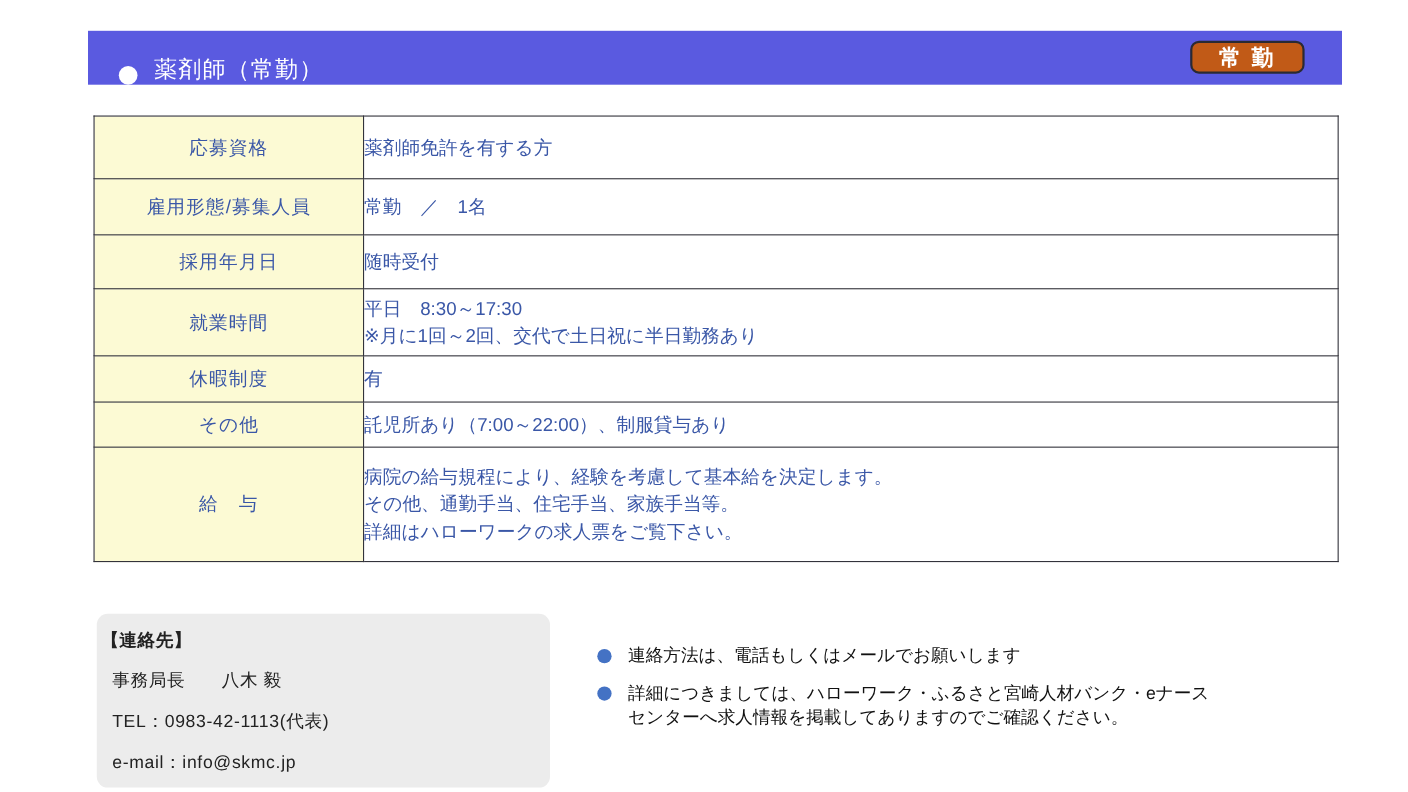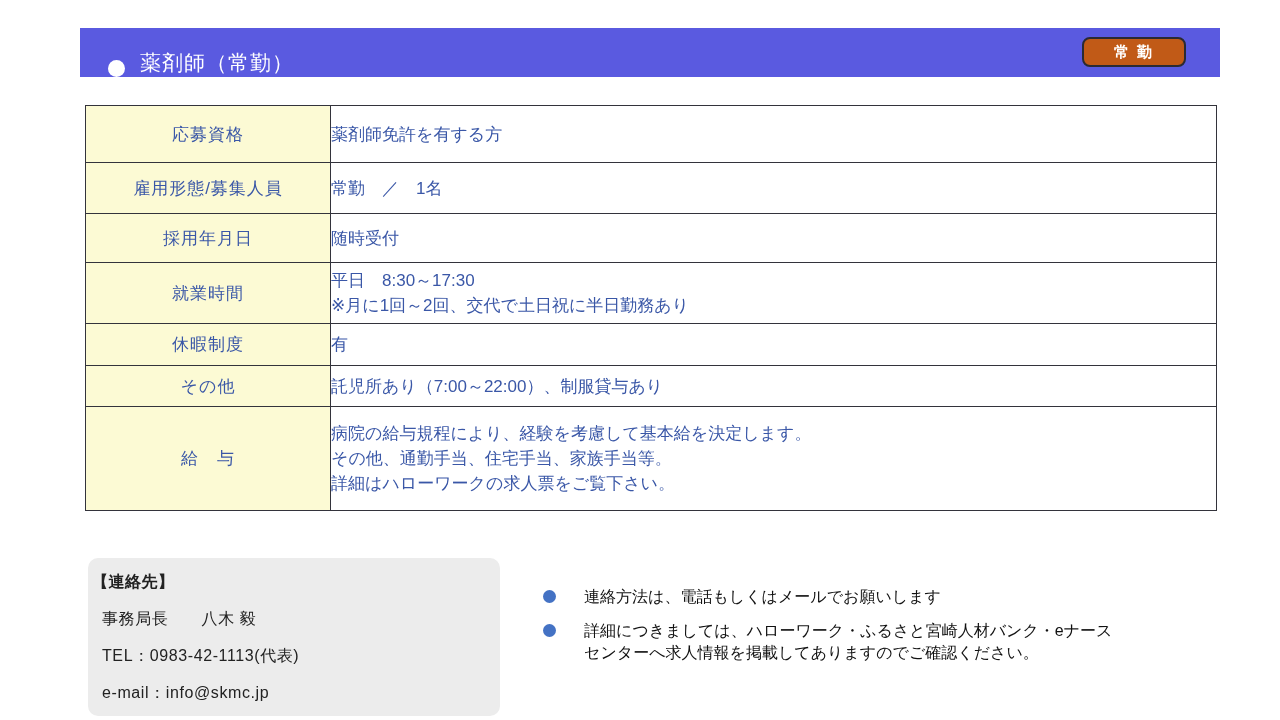--- a/index.html
+++ b/index.html
@@ -26,21 +26,21 @@
   .banner-title {
     color: #ffffff; font-size: 21px; margin-left: 15px;
     letter-spacing: 1px;
   }
   .badge {
     position: absolute; right: 34px; top: 9px;
     width: 104px; height: 30px;
     background: #c15a17;
     border: 2px solid #2a2a33;
     border-radius: 8px;
-    color: #ffffff; font-weight: bold; font-size: 15px;
+    color: #ffffff; font-weight: bold; font-size: 20px;
     display: flex; align-items: center; justify-content: center;
     letter-spacing: 2px;
   }
 
   
   .job-table {
     position: absolute; left: 85px; top: 105px;
     width: 1132px;
     border-collapse: collapse;
     table-layout: fixed;
@@ -90,21 +90,21 @@
     letter-spacing: 0.6px;
   }
 
   
   .notes {
     position: absolute; left: 543px; top: 586px;
     width: 640px;
     display: flex; flex-direction: column; gap: 12px;
   }
   .note {
-    display: flex; gap: 28px;
+    display: flex; gap: 15px;
     font-size: 16px; color: #111111; line-height: 22px;
   }
   .note-dot {
     width: 13px; height: 13px; border-radius: 50%;
     background: #4472c4; flex: 0 0 13px; margin-top: 4px;
   }
   .note-text { white-space: pre-line; }
 </style>
 </head>
 <body>

